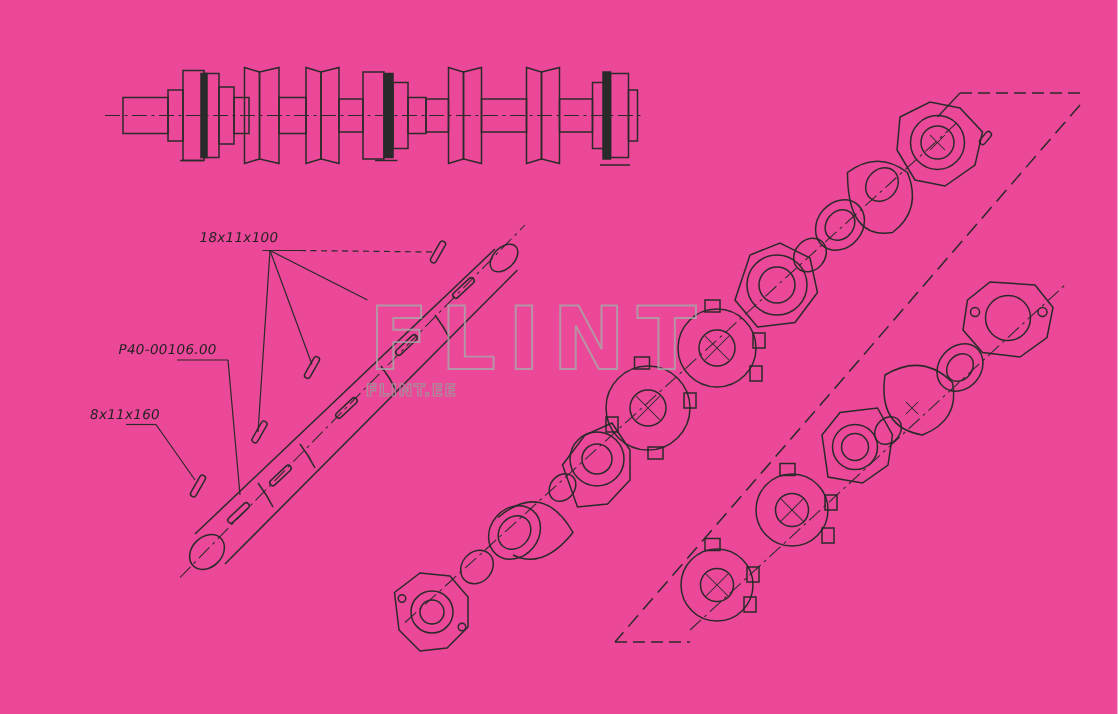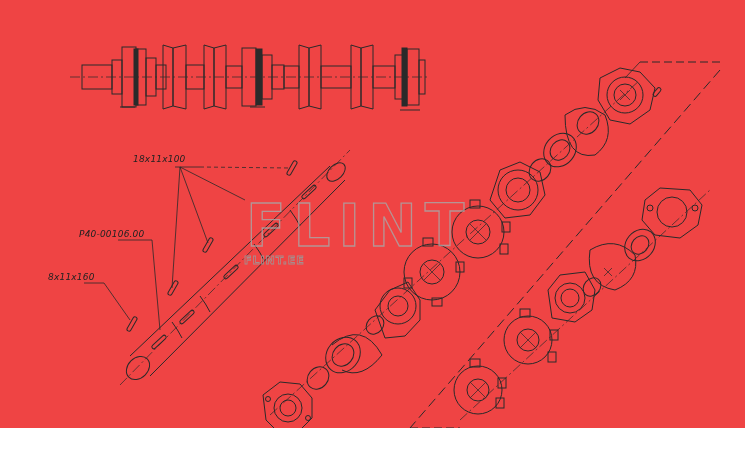--- a/index.html
+++ b/index.html
@@ -1,16 +1,16 @@
 <!DOCTYPE html>
 <html><head>
   <meta charset="utf-8">
   <style>
     html, body { margin: 0; padding: 0; background: #ffffff; }
-    #canvas { position: relative; width: 745px; height: 428px; overflow: hidden; background: #ef4444; }
+    #canvas { position: relative; width: 745px; height: 476px; overflow: hidden; background: #ec4899; }
     svg { position: absolute; left: 0; top: 0; }
     .lbl { position: absolute; font-family: "DejaVu Sans", sans-serif; font-style: italic; font-size: 9px; color: #222; letter-spacing: 0.2px; white-space: nowrap; }
     .wm-big { position: absolute; left: 246px; top: 192px; font-family: "DejaVu Sans", sans-serif; font-weight: bold; font-size: 58px; letter-spacing: 8px; color: transparent; -webkit-text-stroke: 1.3px #a8a8a8; opacity: 0.8; }
     .wm-small { position: absolute; left: 244px; top: 254px; font-family: "DejaVu Sans", sans-serif; font-weight: bold; font-size: 11px; letter-spacing: 1px; color: transparent; -webkit-text-stroke: 0.8px #9a9a9a; opacity: 0.85; }
   </style>
 </head>
 <body>
 
 <div id="canvas">
   <svg width="745" height="476" viewBox="0 0 745 476" fill="none" stroke="#2a2a2a" stroke-width="1">
@@ -189,17 +189,17 @@
         <path d="M470 382 L486 398 M486 382 L470 398" stroke-width="0.7"></path>
         <rect x="470" y="359" width="10" height="8"></rect>
         <rect x="498" y="378" width="8" height="10"></rect>
         <rect x="496" y="398" width="8" height="10"></rect>
       </g>
     </g>
   </svg>
 
   <span class="lbl" style="left:133px;top:154px;">18x11x100</span>
   <span class="lbl" style="left:79px;top:229px;text-align:right;">P40-00106.00</span>
-  <span class="lbl" style="left:48px;top:272px;">8x11x160</span>
+  <span class="lbl" style="left:60px;top:272px;">8x11x160</span>
 
   <div class="wm-big">FLINT</div>
   <div class="wm-small">FLINT.EE</div>
 </div>
 
 </body></html>

